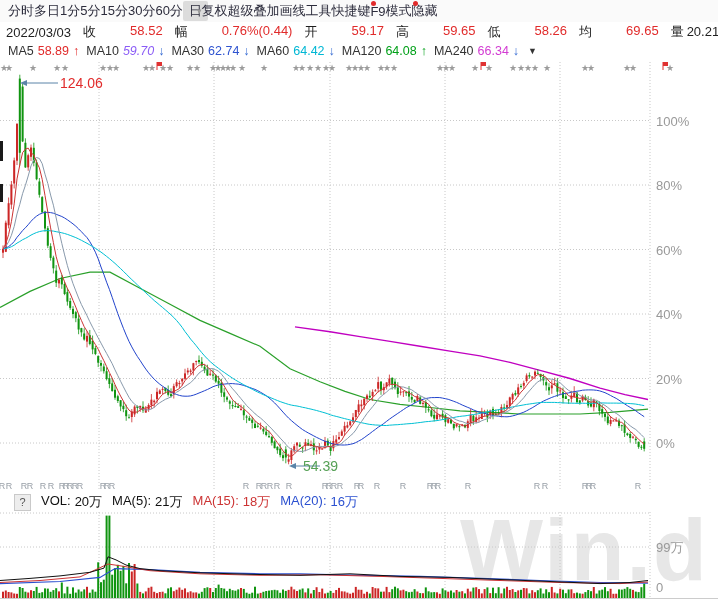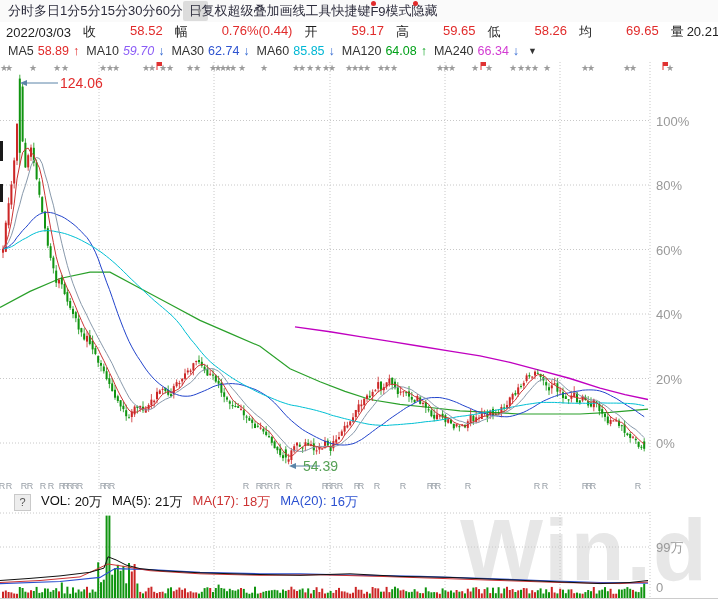--- a/index.html
+++ b/index.html
@@ -970,21 +970,21 @@
         <span class="c-ma10">59.70</span>
         <span class="c-dn">↓</span>
       </span>
     <span class="grp">
         <span>MA30</span>
         <span class="c-ma30">62.74</span>
         <span class="c-dn">↓</span>
       </span>
     <span class="grp">
         <span>MA60</span>
-        <span class="c-ma60">85.85</span>
+        <span class="c-ma60">64.42</span>
         <span class="c-dn">↓</span>
       </span>
     <span class="grp">
         <span>MA120</span>
         <span class="c-ma120">64.08</span>
         <span class="c-ma120">↑</span>
       </span>
     <span class="grp">
         <span>MA240</span>
         <span class="c-ma240">66.34</span>
@@ -997,21 +997,21 @@
     <span class="help-box">?</span>
     <span class="pair">
         <span class="vol-blk">VOL:</span>
         <span class="vol-blk">20万</span>
       </span>
     <span class="pair">
         <span class="vol-blk">MA(5):</span>
         <span class="vol-blk">21万</span>
       </span>
     <span class="pair">
-        <span class="vol-red">MA(17):</span>
+        <span class="vol-red">MA(15):</span>
         <span class="vol-red">18万</span>
       </span>
     <span class="pair">
         <span class="vol-blu">MA(20):</span>
         <span class="vol-blu">16万</span>
       </span>
   </div>
 
 </div>
 

